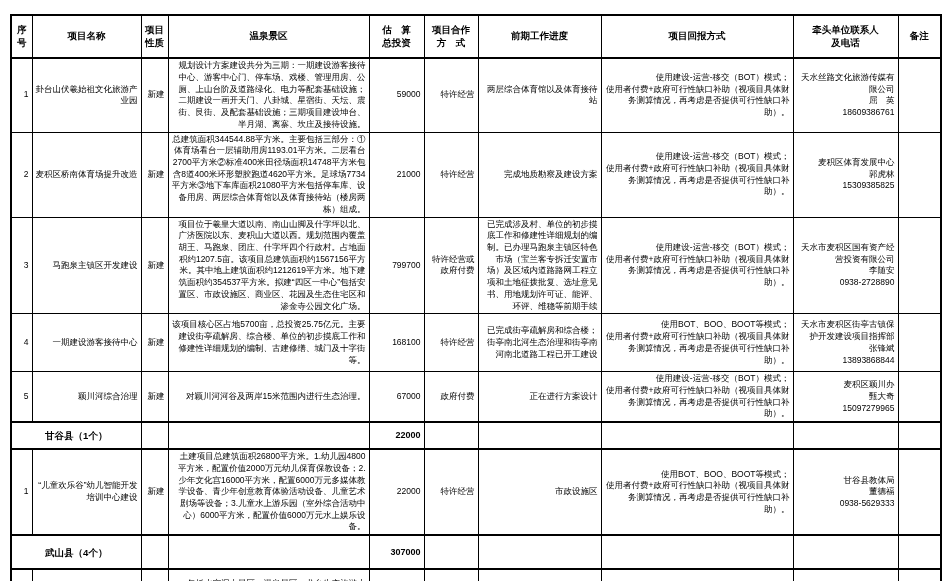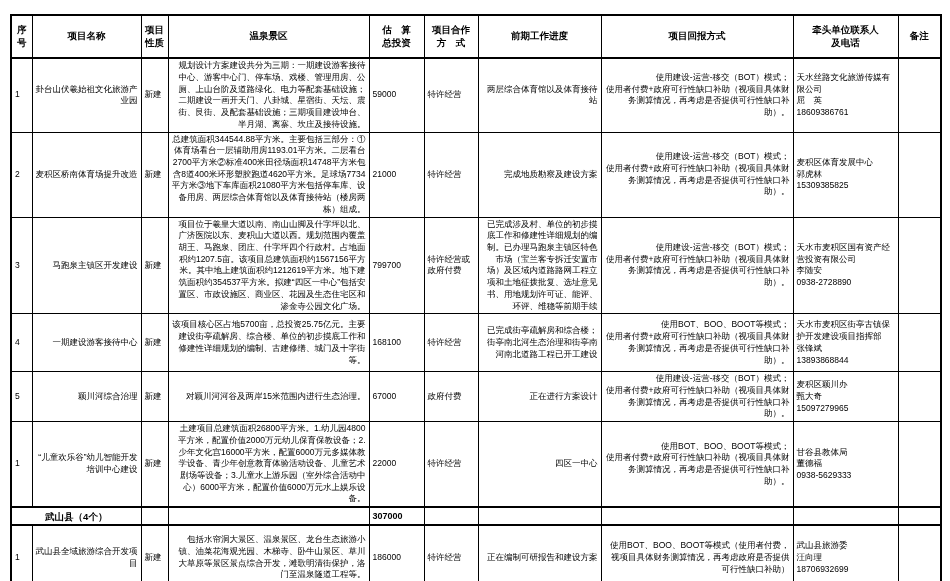--- a/index.html
+++ b/index.html
@@ -23,21 +23,21 @@
   }
   thead th {
     font-weight:bold; font-size:9.5px; line-height:1.35;
     text-align:center; padding:2px 1px;
     border-bottom:2px solid #000;
     height:37px;
   }
   tbody td {
     font-size:8.5px; line-height:1.38; padding:1px 3px;
   }
-  .c-no, .c-nature, .c-invest, .c-coop, .c-contact, .c-remark { text-align:left; }
+  .c-no, .c-nature, .c-invest, .c-coop, .c-contact, .c-remark { text-align:right; }
   .c-name, .c-scale, .c-progress, .c-return { text-align:right; }
   tr.section-row td { border-top:2px solid #000; border-bottom:2px solid #000; }
   .c-section-label { font-weight:bold; font-size:9.5px; text-align:center; }
   td.section-total { font-weight:bold; font-size:9px; }
 </style>
 </head>
 <body>
 
 <div class="page">
   <table class="projects-table">
@@ -141,36 +141,47 @@
     <td class="c-invest">67000</td>
     <td class="c-coop">政府付费</td>
     <td class="c-progress">正在进行方案设计</td>
     <td class="c-return">使用建设-运营-移交（BOT）模式；
 使用者付费+政府可行性缺口补助（视项目具体财务测算情况，再考虑是否提供可行性缺口补助）。</td>
     <td class="c-contact">麦积区颖川办
 甄大奇
 15097279965</td>
     <td class="c-remark"></td>
   </tr>
+        <tr class="section-row" style="height: 27px;">
+    <td class="c-section-label" colspan="2">甘谷县（1个）</td>
+    <td class="c-nature"></td>
+    <td class="c-scale"></td>
+    <td class="c-invest section-total">22000</td>
+    <td class="c-coop"></td>
+    <td class="c-progress"></td>
+    <td class="c-return"></td>
+    <td class="c-contact"></td>
+    <td class="c-remark"></td>
+  </tr>
         <tr class="project-row" style="height: 71px;">
     <td class="c-no">1</td>
     <td class="c-name">“儿童欢乐谷”幼儿智能开发培训中心建设</td>
     <td class="c-nature">新建</td>
     <td class="c-scale">土建项目总建筑面积26800平方米。1.幼儿园4800平方米，配置价值2000万元幼儿保育保教设备；2.少年文化宫16000平方米，配置6000万元多媒体教学设备、青少年创意教育体验活动设备、儿童艺术剧场等设备；3.儿童水上游乐园（室外综合活动中心）6000平方米，配置价值6000万元水上娱乐设备。</td>
     <td class="c-invest">22000</td>
     <td class="c-coop">特许经营</td>
-    <td class="c-progress">四区一中心</td>
+    <td class="c-progress">市政设施区</td>
     <td class="c-return">使用BOT、BOO、BOOT等模式；
 使用者付费+政府可行性缺口补助（视项目具体财务测算情况，再考虑是否提供可行性缺口补助）。</td>
     <td class="c-contact">甘谷县教体局
 董德福
 0938-5629333</td>
     <td class="c-remark"></td>
   </tr>
-        <tr class="section-row" style="height: 18px;">
+        <tr class="section-row" style="height: 34px;">
     <td class="c-section-label" colspan="2">武山县（4个）</td>
     <td class="c-nature"></td>
     <td class="c-scale"></td>
     <td class="c-invest section-total">307000</td>
     <td class="c-coop"></td>
     <td class="c-progress"></td>
     <td class="c-return"></td>
     <td class="c-contact"></td>
     <td class="c-remark"></td>
   </tr>

